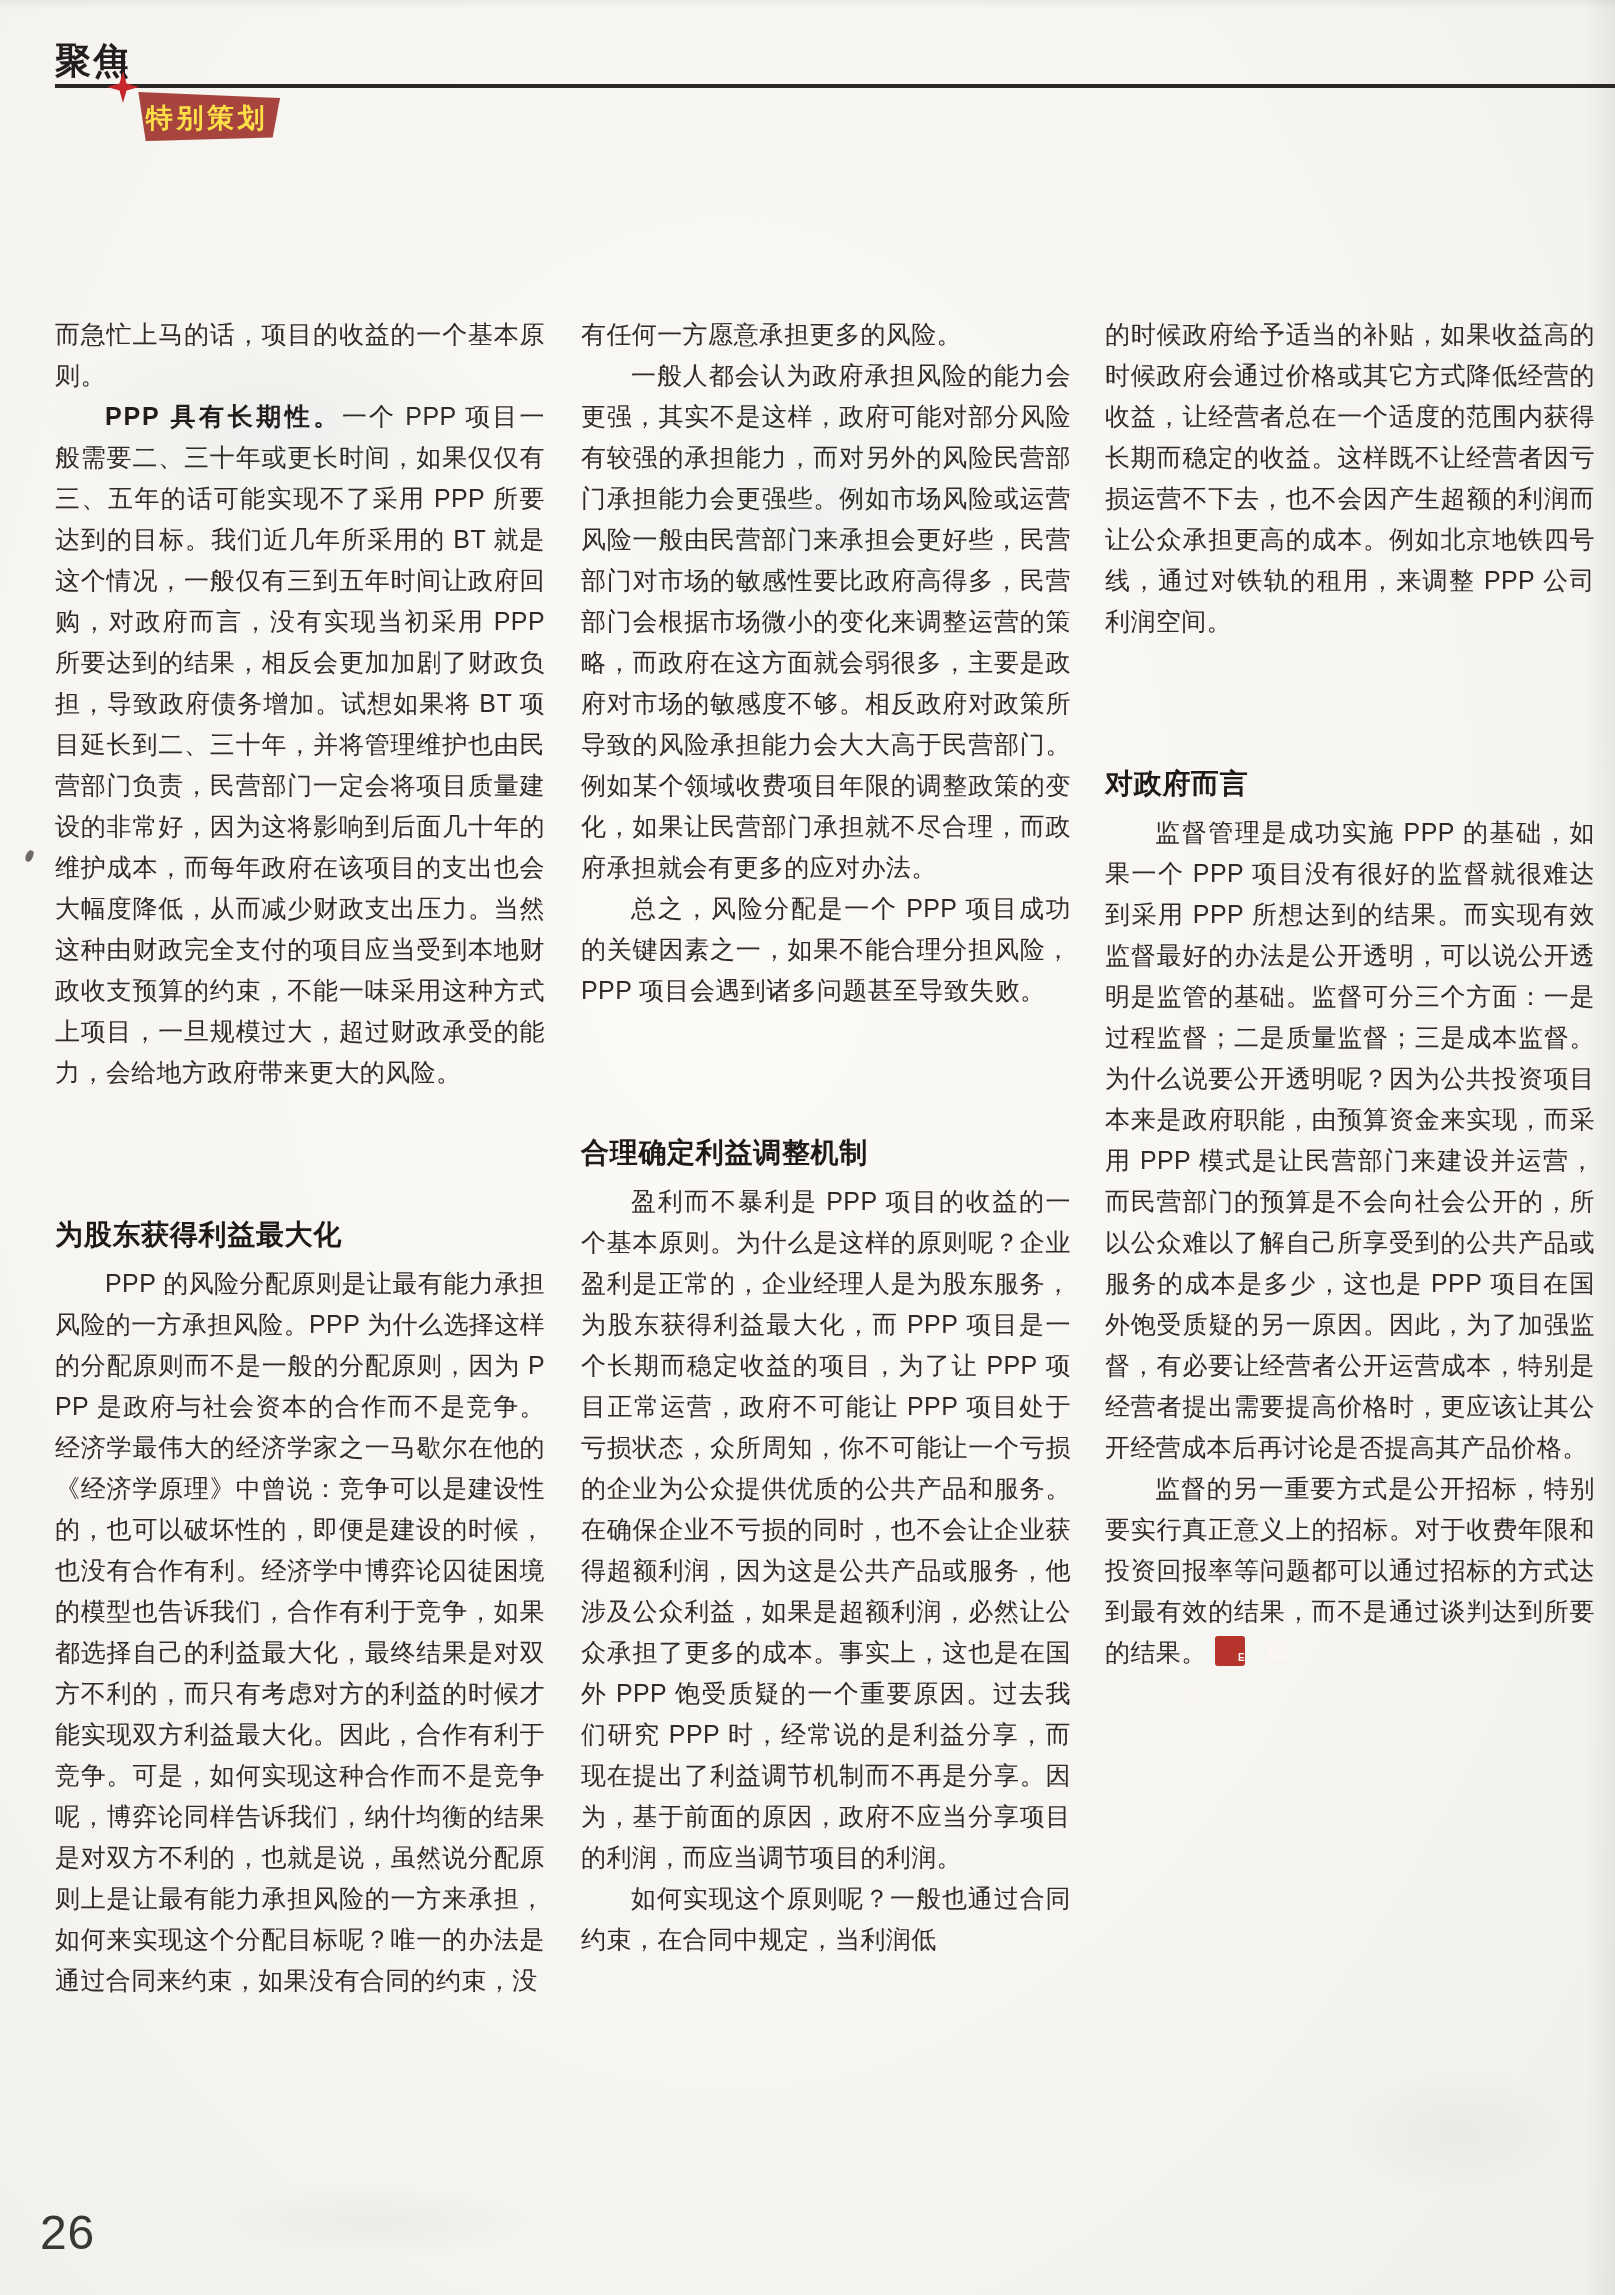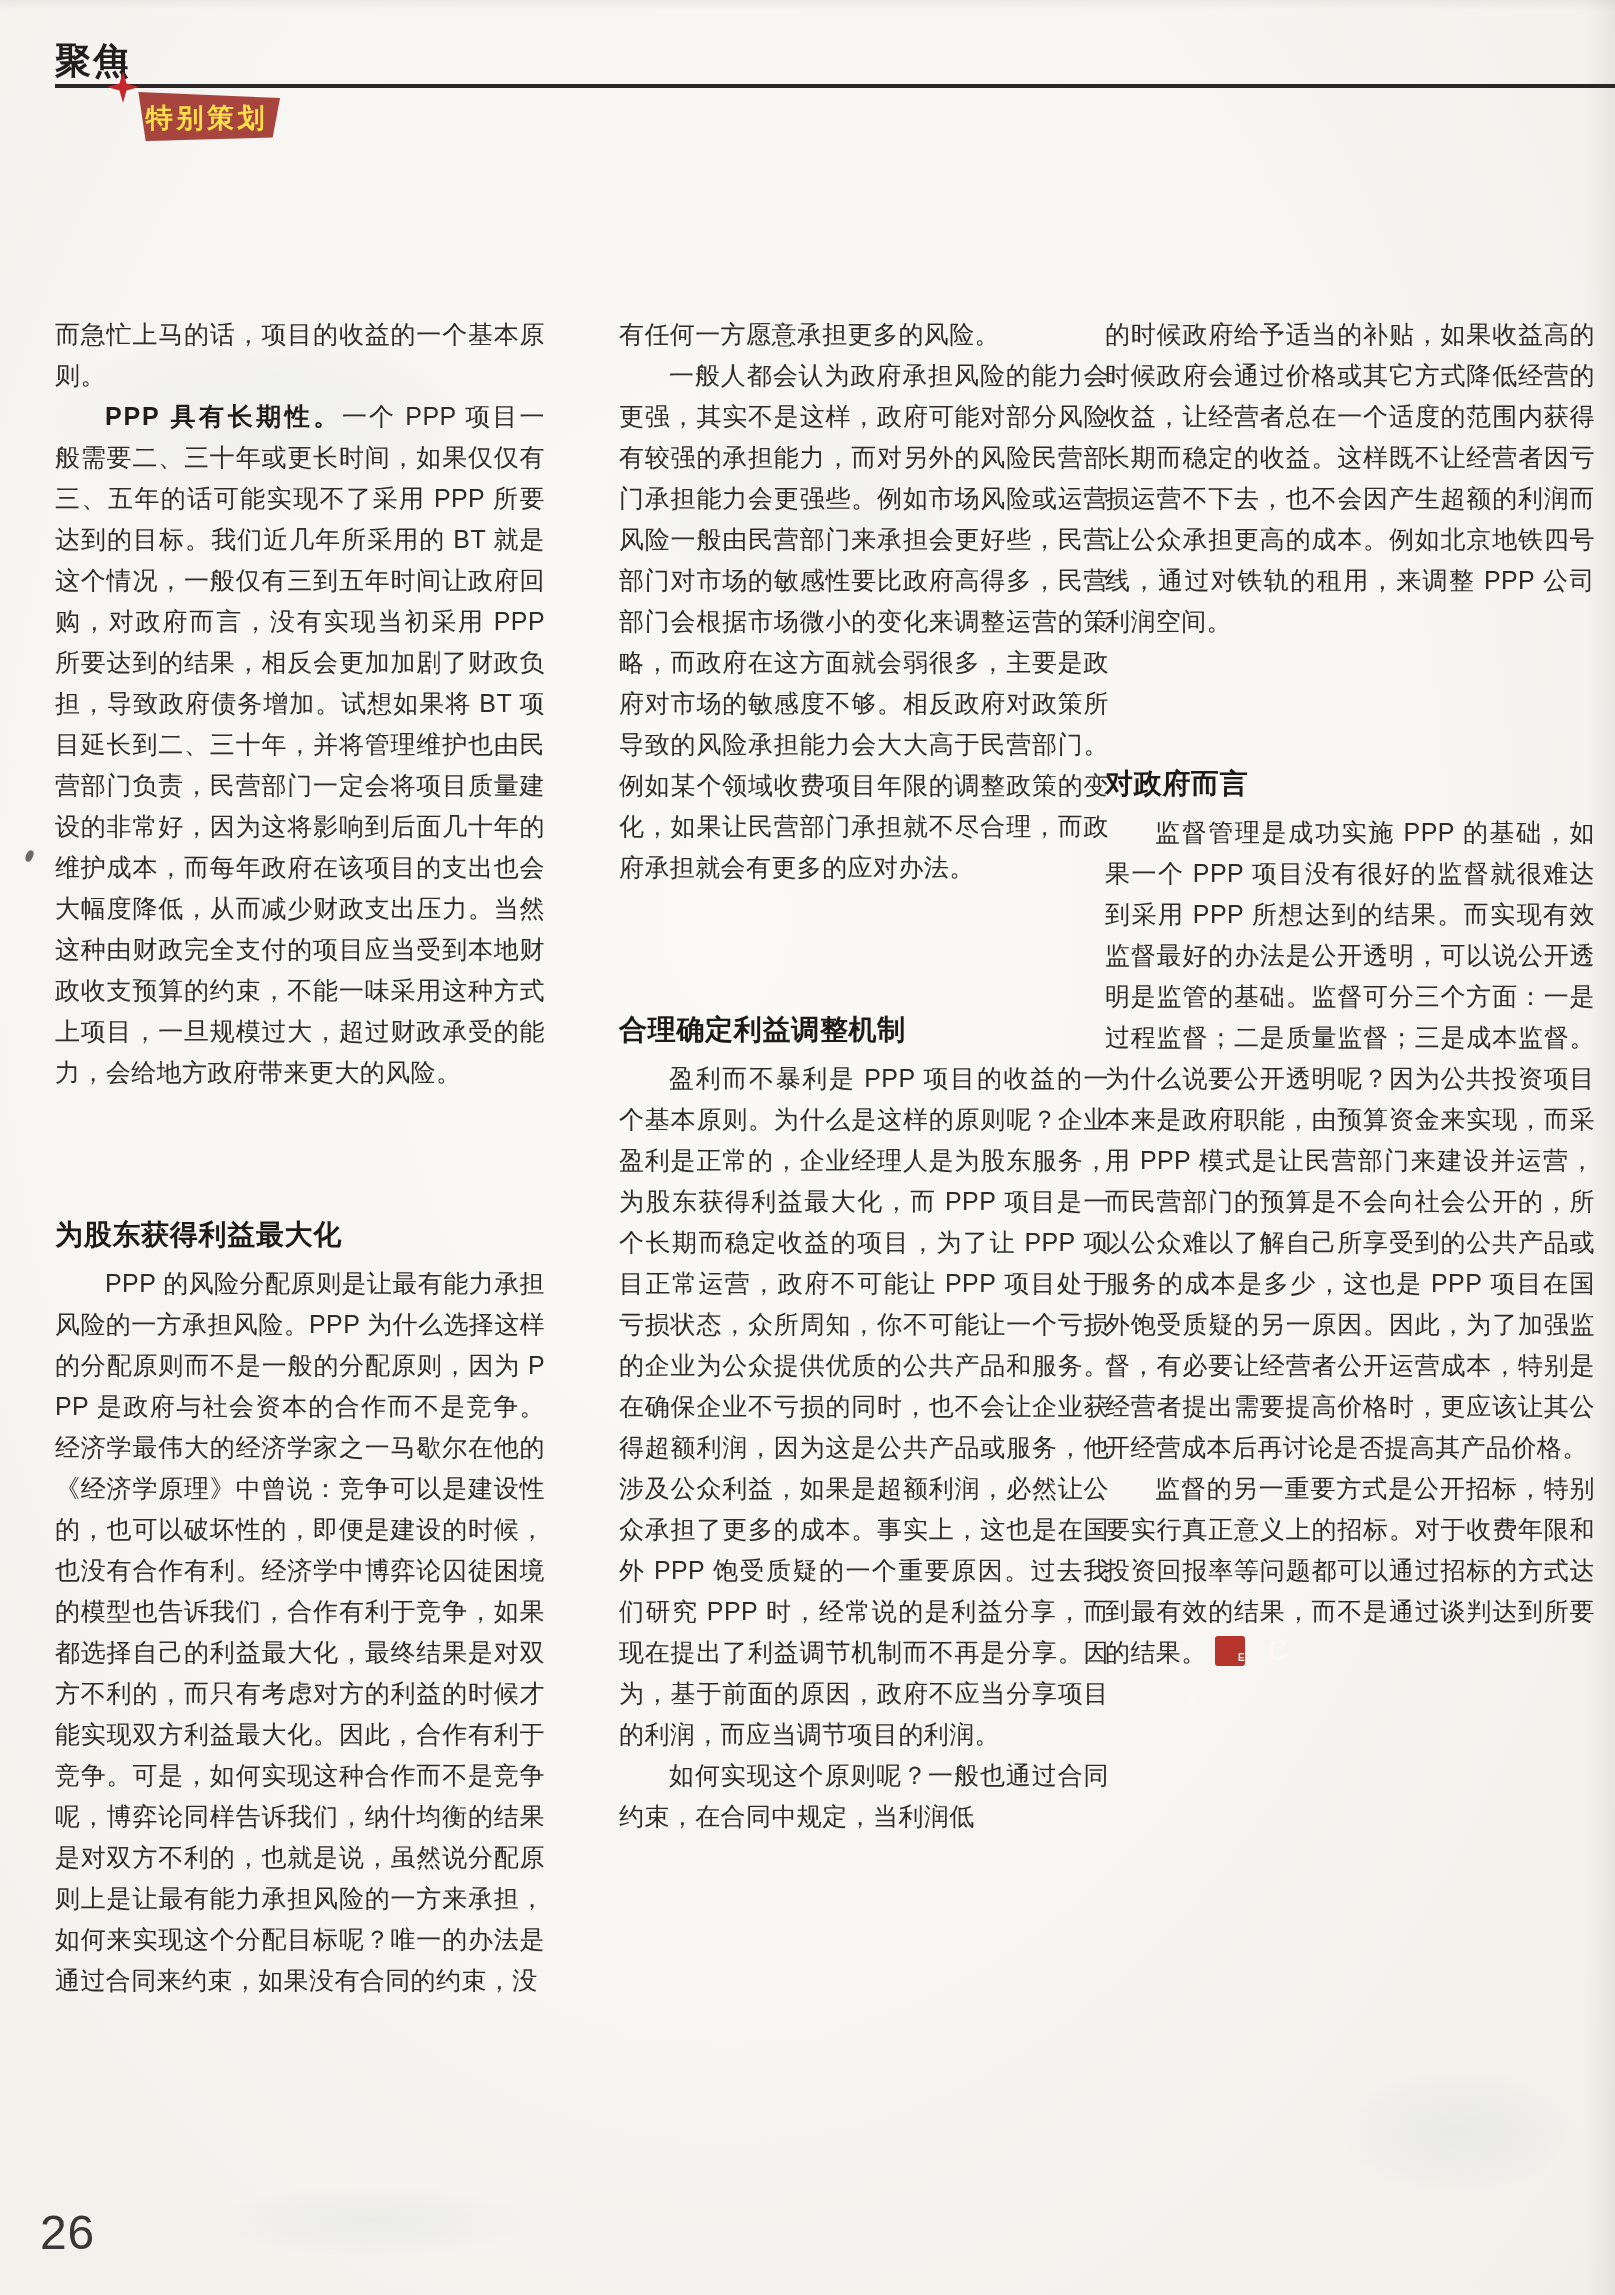--- a/index.html
+++ b/index.html
@@ -71,21 +71,21 @@
   .col p{margin:0;}
   .col .para{text-indent:2em;}
   .col .cont{text-indent:0;}
   .lead{font-weight:700;letter-spacing:1.8px;color:#211d1c;}
   .heading{
     margin:121px 0 7.2px 0;
     font-size:28px;font-weight:700;line-height:42px;
     color:#1d1a19;letter-spacing:0.7px;text-indent:0;text-align:left;
   }
   .col-1{left:55px;}
-  .col-2{left:581px;margin-left:38px;}
+  .col-2{left:581px;}
   .col-3{left:1105px;}
 
   
   .endmark{
     display:inline-block;position:relative;width:30px;height:30px;
     background:#b5342c;border-radius:2.9px;margin-left:8.7px;vertical-align:-5px;
   }
   .endmark .em-c{
     position:absolute;left:2.2px;top:-2.9px;
     color:#fdf6f3;font-size:29px;font-weight:900;line-height:35px;
@@ -128,20 +128,21 @@
   <section class="col col-1">
     <p class="cont">而急忙上马的话，项目的收益的一个基本原则。</p>
     <p class="para"><b class="lead">PPP 具有长期性。</b><span>一个 PPP 项目一般需要二、三十年或更长时间，如果仅仅有三、五年的话可能实现不了采用 PPP 所要达到的目标。我们近几年所采用的 BT 就是这个情况，一般仅有三到五年时间让政府回购，对政府而言，没有实现当初采用 PPP 所要达到的结果，相反会更加加剧了财政负担，导致政府债务增加。试想如果将 BT 项目延长到二、三十年，并将管理维护也由民营部门负责，民营部门一定会将项目质量建设的非常好，因为这将影响到后面几十年的维护成本，而每年政府在该项目的支出也会大幅度降低，从而减少财政支出压力。当然这种由财政完全支付的项目应当受到本地财政收支预算的约束，不能一味采用这种方式上项目，一旦规模过大，超过财政承受的能力，会给地方政府带来更大的风险。</span></p>
     <h3 class="heading">为股东获得利益最大化</h3>
     <p class="para">PPP 的风险分配原则是让最有能力承担风险的一方承担风险。PPP 为什么选择这样的分配原则而不是一般的分配原则，因为 PPP 是政府与社会资本的合作而不是竞争。经济学最伟大的经济学家之一马歇尔在他的《经济学原理》中曾说：竞争可以是建设性的，也可以破坏性的，即便是建设的时候，也没有合作有利。经济学中博弈论囚徒困境的模型也告诉我们，合作有利于竞争，如果都选择自己的利益最大化，最终结果是对双方不利的，而只有考虑对方的利益的时候才能实现双方利益最大化。因此，合作有利于竞争。可是，如何实现这种合作而不是竞争呢，博弈论同样告诉我们，纳什均衡的结果是对双方不利的，也就是说，虽然说分配原则上是让最有能力承担风险的一方来承担，如何来实现这个分配目标呢？唯一的办法是通过合同来约束，如果没有合同的约束，没</p>
   </section>
 
   <section class="col col-2">
     <p class="cont">有任何一方愿意承担更多的风险。</p>
     <p class="para">一般人都会认为政府承担风险的能力会更强，其实不是这样，政府可能对部分风险有较强的承担能力，而对另外的风险民营部门承担能力会更强些。例如市场风险或运营风险一般由民营部门来承担会更好些，民营部门对市场的敏感性要比政府高得多，民营部门会根据市场微小的变化来调整运营的策略，而政府在这方面就会弱很多，主要是政府对市场的敏感度不够。相反政府对政策所导致的风险承担能力会大大高于民营部门。例如某个领域收费项目年限的调整政策的变化，如果让民营部门承担就不尽合理，而政府承担就会有更多的应对办法。</p>
+    <p class="para">总之，风险分配是一个 PPP 项目成功的关键因素之一，如果不能合理分担风险，PPP 项目会遇到诸多问题甚至导致失败。</p>
     <h3 class="heading">合理确定利益调整机制</h3>
     <p class="para">盈利而不暴利是 PPP 项目的收益的一个基本原则。为什么是这样的原则呢？企业盈利是正常的，企业经理人是为股东服务，为股东获得利益最大化，而 PPP 项目是一个长期而稳定收益的项目，为了让 PPP 项目正常运营，政府不可能让 PPP 项目处于亏损状态，众所周知，你不可能让一个亏损的企业为公众提供优质的公共产品和服务。在确保企业不亏损的同时，也不会让企业获得超额利润，因为这是公共产品或服务，他涉及公众利益，如果是超额利润，必然让公众承担了更多的成本。事实上，这也是在国外 PPP 饱受质疑的一个重要原因。过去我们研究 PPP 时，经常说的是利益分享，而现在提出了利益调节机制而不再是分享。因为，基于前面的原因，政府不应当分享项目的利润，而应当调节项目的利润。</p>
     <p class="para">如何实现这个原则呢？一般也通过合同约束，在合同中规定，当利润低</p>
   </section>
 
   <section class="col col-3">
     <p class="cont">的时候政府给予适当的补贴，如果收益高的时候政府会通过价格或其它方式降低经营的收益，让经营者总在一个适度的范围内获得长期而稳定的收益。这样既不让经营者因亏损运营不下去，也不会因产生超额的利润而让公众承担更高的成本。例如北京地铁四号线，通过对铁轨的租用，来调整 PPP 公司利润空间。</p>
     <h3 class="heading">对政府而言</h3>
     <p class="para">监督管理是成功实施 PPP 的基础，如果一个 PPP 项目没有很好的监督就很难达到采用 PPP 所想达到的结果。而实现有效监督最好的办法是公开透明，可以说公开透明是监管的基础。监督可分三个方面：一是过程监督；二是质量监督；三是成本监督。为什么说要公开透明呢？因为公共投资项目本来是政府职能，由预算资金来实现，而采用 PPP 模式是让民营部门来建设并运营，而民营部门的预算是不会向社会公开的，所以公众难以了解自己所享受到的公共产品或服务的成本是多少，这也是 PPP 项目在国外饱受质疑的另一原因。因此，为了加强监督，有必要让经营者公开运营成本，特别是经营者提出需要提高价格时，更应该让其公开经营成本后再讨论是否提高其产品价格。</p>
     <p class="para"><span>监督的另一重要方式是公开招标，特别要实行真正意义上的招标。对于收费年限和投资回报率等问题都可以通过招标的方式达到最有效的结果，而不是通过谈判达到所要的结果。</span><span class="endmark"><span class="em-c">C</span><span class="em-sub">EM</span></span></p>

